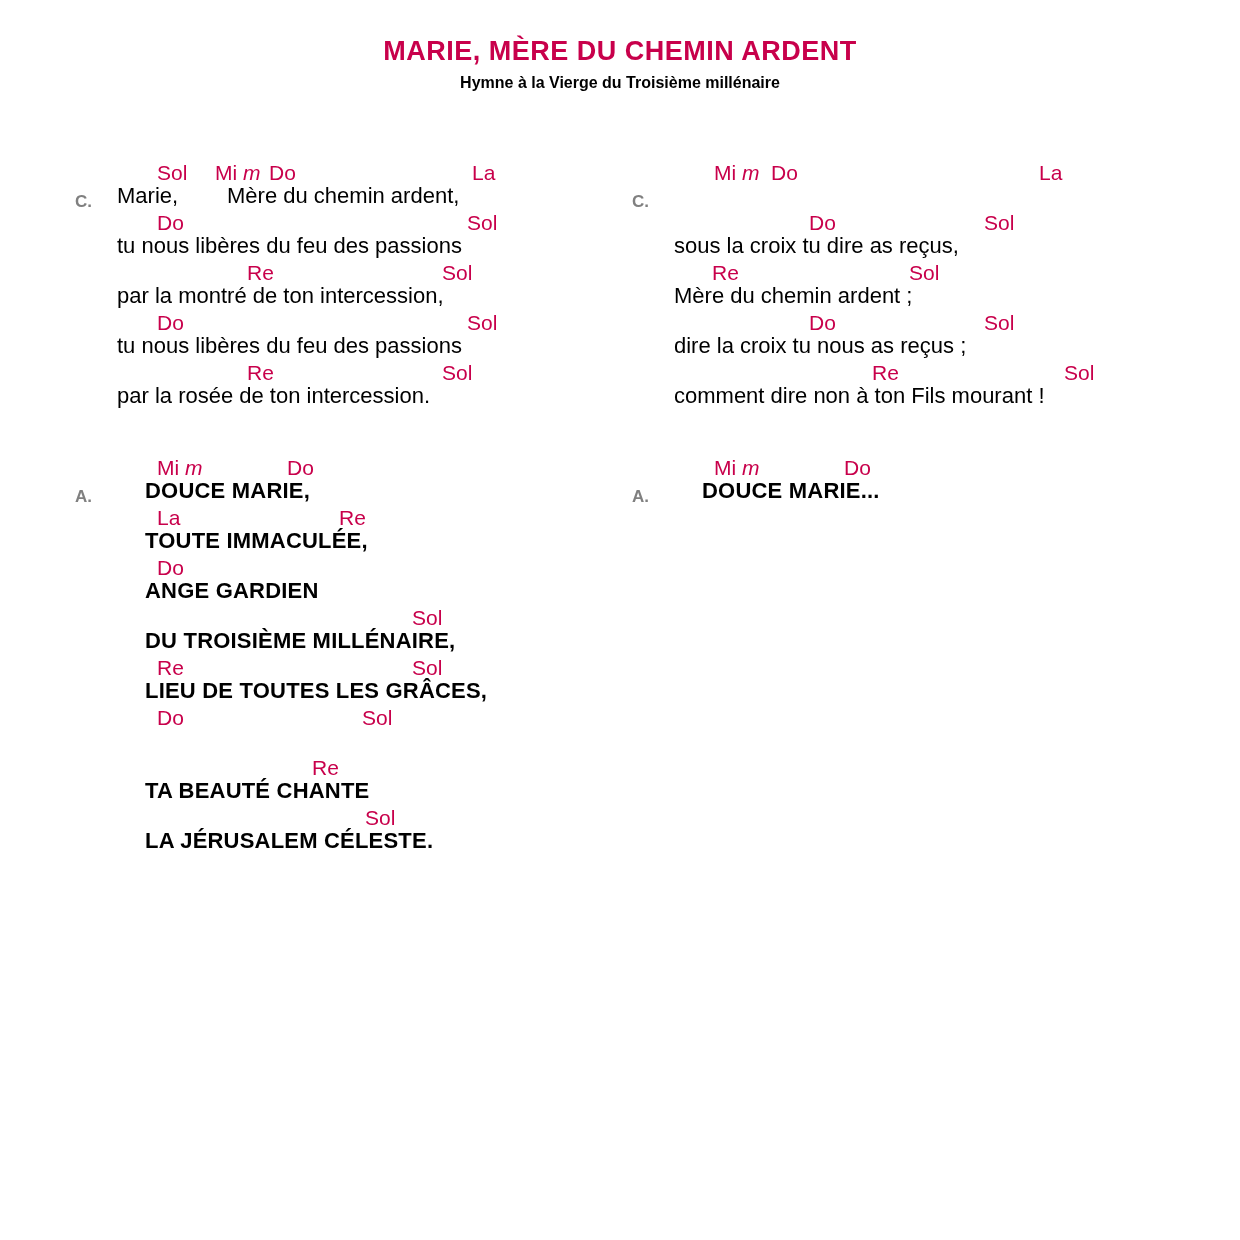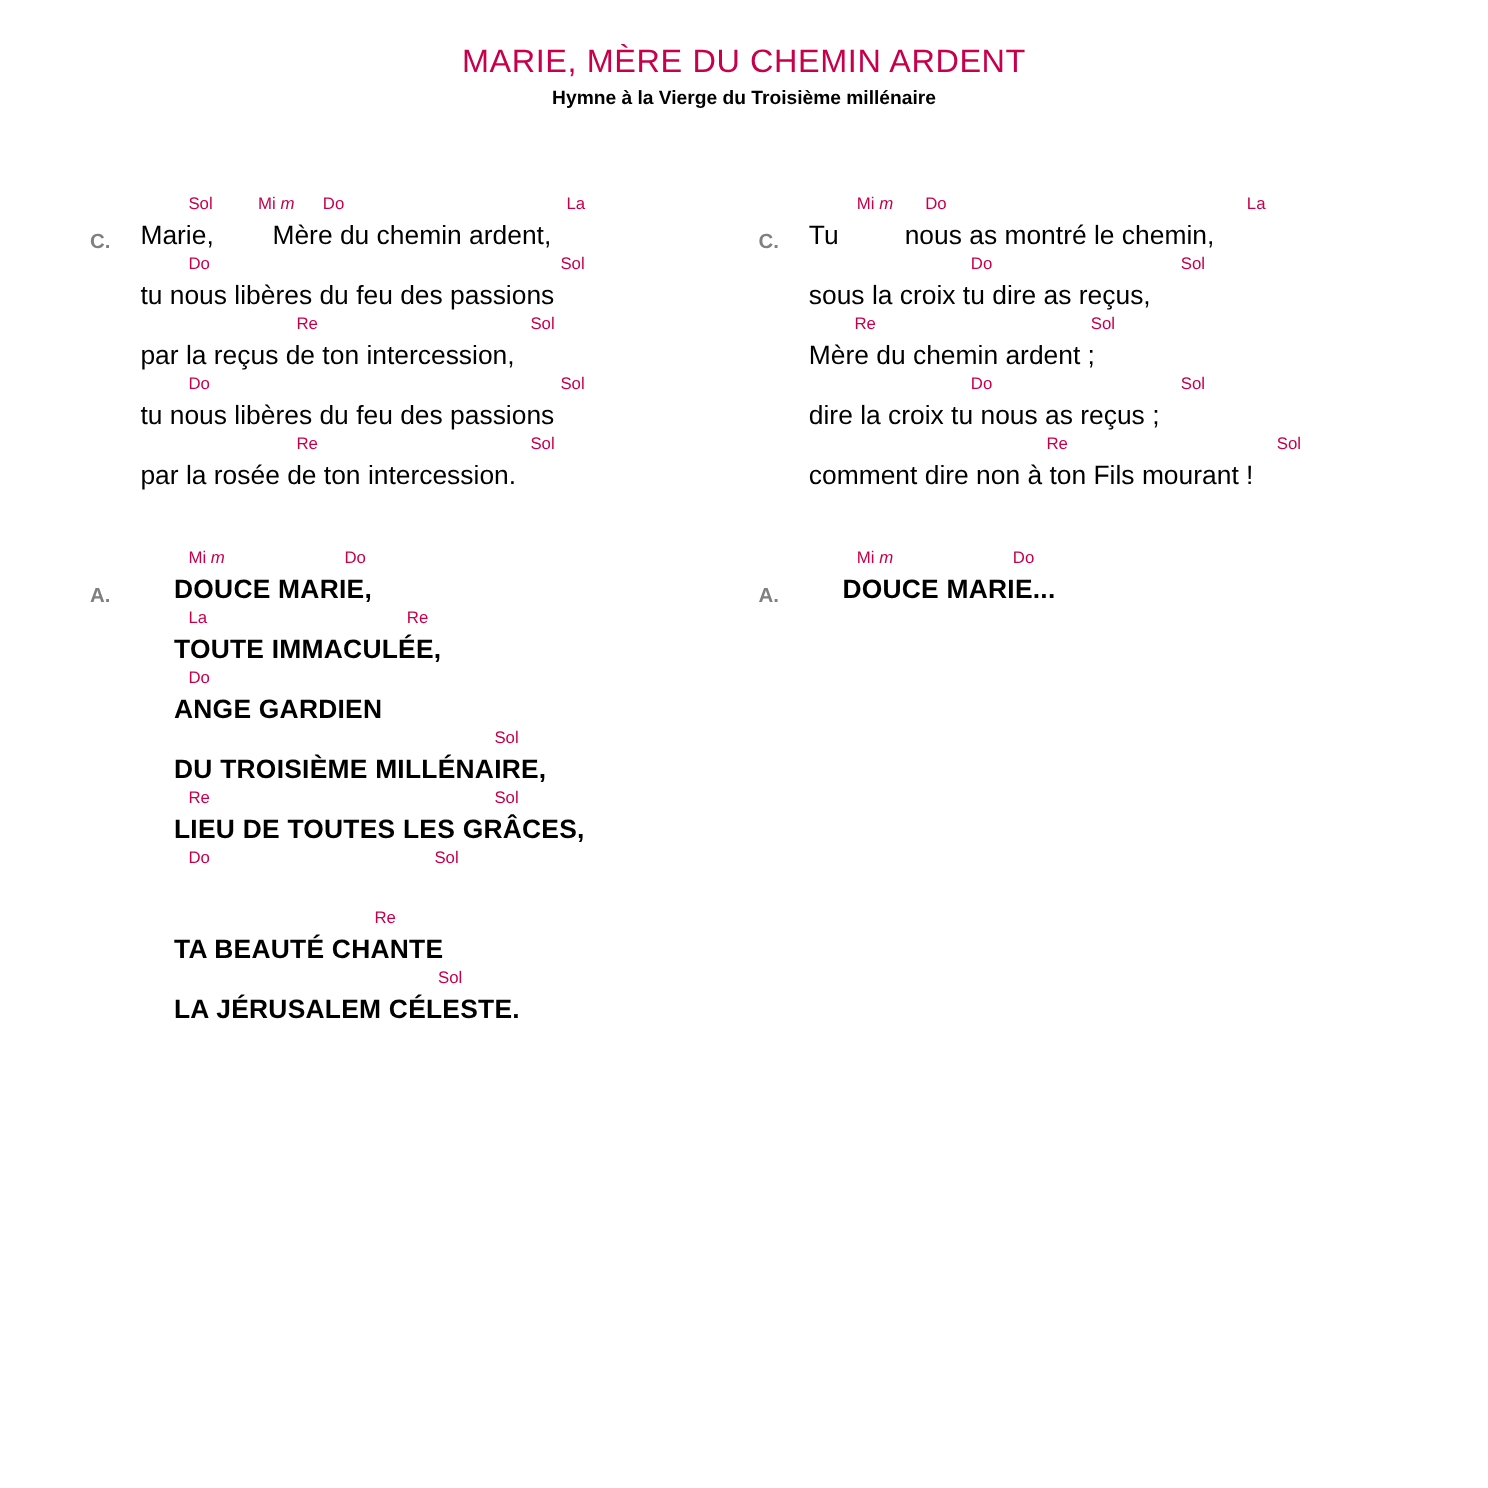--- a/index.html
+++ b/index.html
@@ -16,21 +16,21 @@
     overflow: hidden;
   }
   .page {
     position: relative;
     width: 1240px;
     height: 1240px;
   }
   .title {
     text-align: center;
     color: #c8004b;
-    font-weight: normal;
+    font-weight: bold;
     font-size: 27px;
     letter-spacing: 0.5px;
     margin-top: 36px;
   }
   .subtitle {
     text-align: center;
     color: #000000;
     font-weight: bold;
     font-size: 16px;
     margin-top: 7px;
@@ -63,21 +63,21 @@
     margin-left: 42px;
     position: relative;
   }
   .lineset {
     position: relative;
     height: 50px;
   }
   .chordrow {
     position: relative;
     height: 22px;
-    font-size: 14px;
+    font-size: 21px;
     color: #c8004b;
     font-weight: normal;
     white-space: pre;
   }
   .chordrow .chord {
     position: absolute;
     top: 0;
     white-space: pre;
   }
   .chordrow .chord .min {
@@ -127,21 +127,21 @@
               <span class="chord" style="left:350px"><span>Sol</span></span>
             </div>
             <div class="lyric">tu nous libères du feu des passions</div>
           </div>
 
           <div class="lineset">
             <div class="chordrow">
               <span class="chord" style="left:130px"><span>Re</span></span>
               <span class="chord" style="left:325px"><span>Sol</span></span>
             </div>
-            <div class="lyric">par la reçus de ton intercession,</div>
+            <div class="lyric">par la montré de ton intercession,</div>
           </div>
 
           <div class="lineset">
             <div class="chordrow">
               <span class="chord" style="left:40px"><span>Do</span></span>
               <span class="chord" style="left:350px"><span>Sol</span></span>
             </div>
             <div class="lyric">tu nous libères du feu des passions</div>
           </div>
 
@@ -229,21 +229,20 @@
       <div class="block">
         <div class="marker">C.</div>
         <div class="lines">
 
           <div class="lineset">
             <div class="chordrow">
               <span class="chord" style="left:40px"><span>Mi</span> <span class="min">m</span></span>
               <span class="chord" style="left:97px"><span>Do</span></span>
               <span class="chord" style="left:365px"><span>La</span></span>
             </div>
-            <div class="lyric">Tu         nous as montré le chemin,</div>
           </div>
 
           <div class="lineset">
             <div class="chordrow">
               <span class="chord" style="left:135px"><span>Do</span></span>
               <span class="chord" style="left:310px"><span>Sol</span></span>
             </div>
             <div class="lyric">sous la croix tu dire as reçus,</div>
           </div>
 

